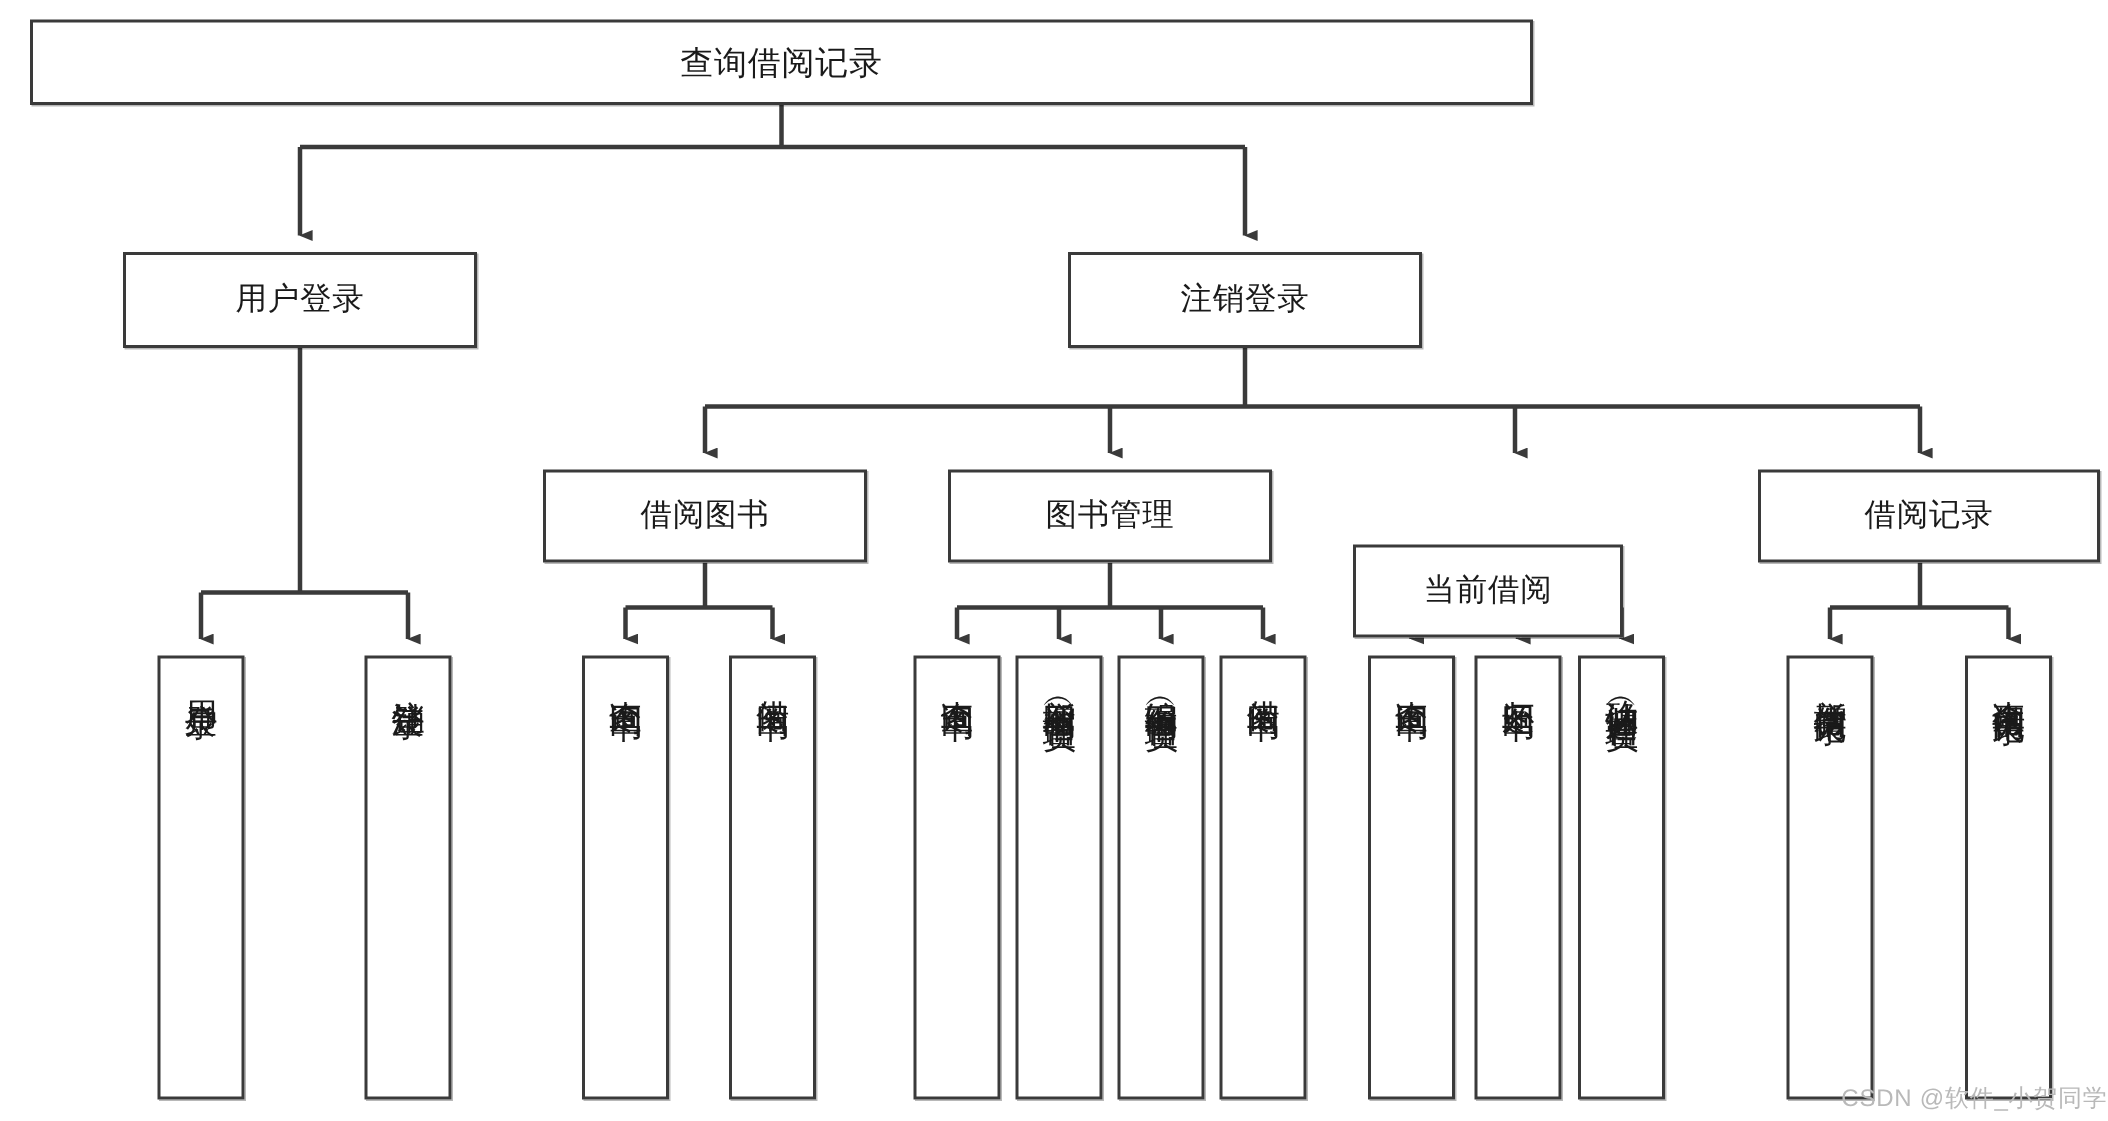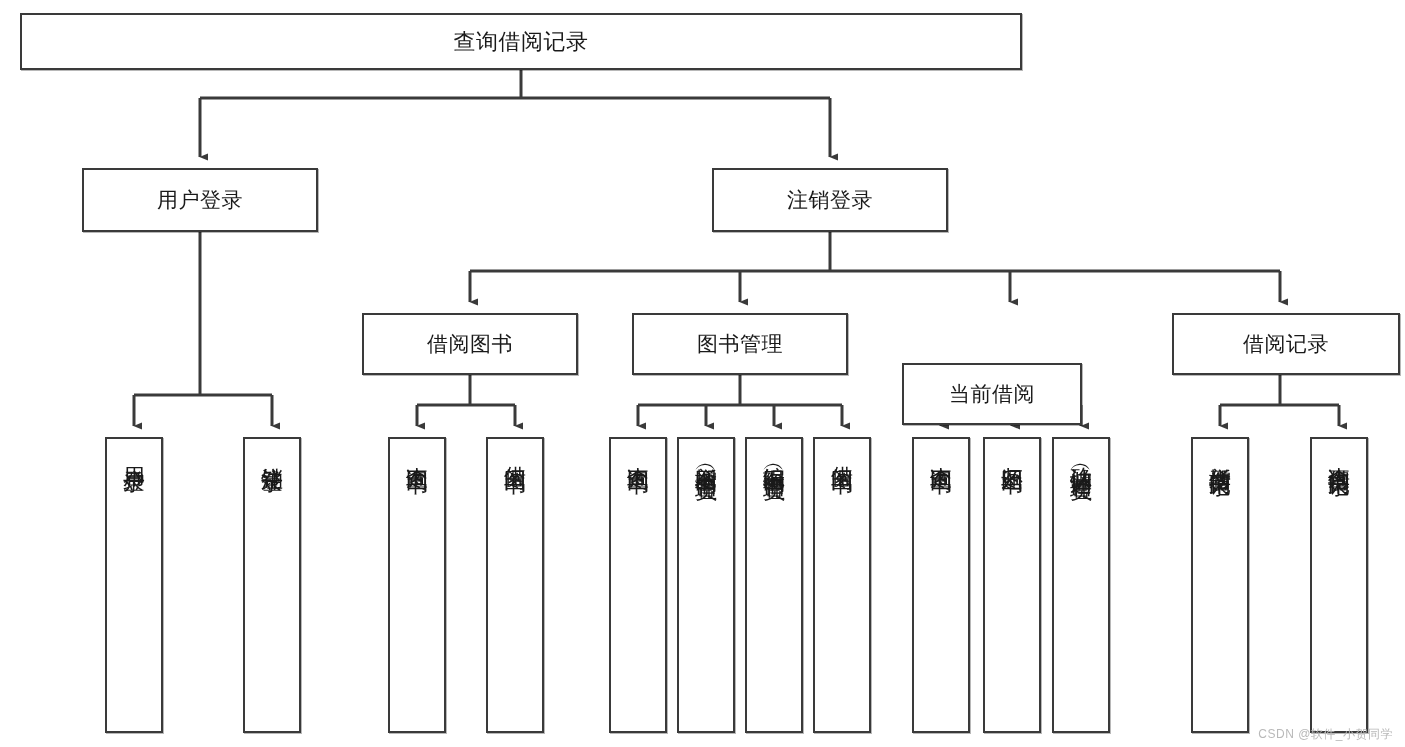--- a/index.html
+++ b/index.html
@@ -54,23 +54,23 @@
   .node.vert .label {
     writing-mode: vertical-rl;
     text-orientation: upright;
     font-size: 22px;
     line-height: 1.1;
     letter-spacing: 2px;
     white-space: nowrap;
   }
   #watermark {
     position: absolute;
-    right: 12px;
+    right: 0;
     bottom: 4px;
-    font-size: 12px;
+    font-size: 16px;
     color: #b9b9b9;
     letter-spacing: 0.5px;
     white-space: nowrap;
     pointer-events: none;
   }
 </style>
 </head>
 <body>
 
 <div id="canvas">

